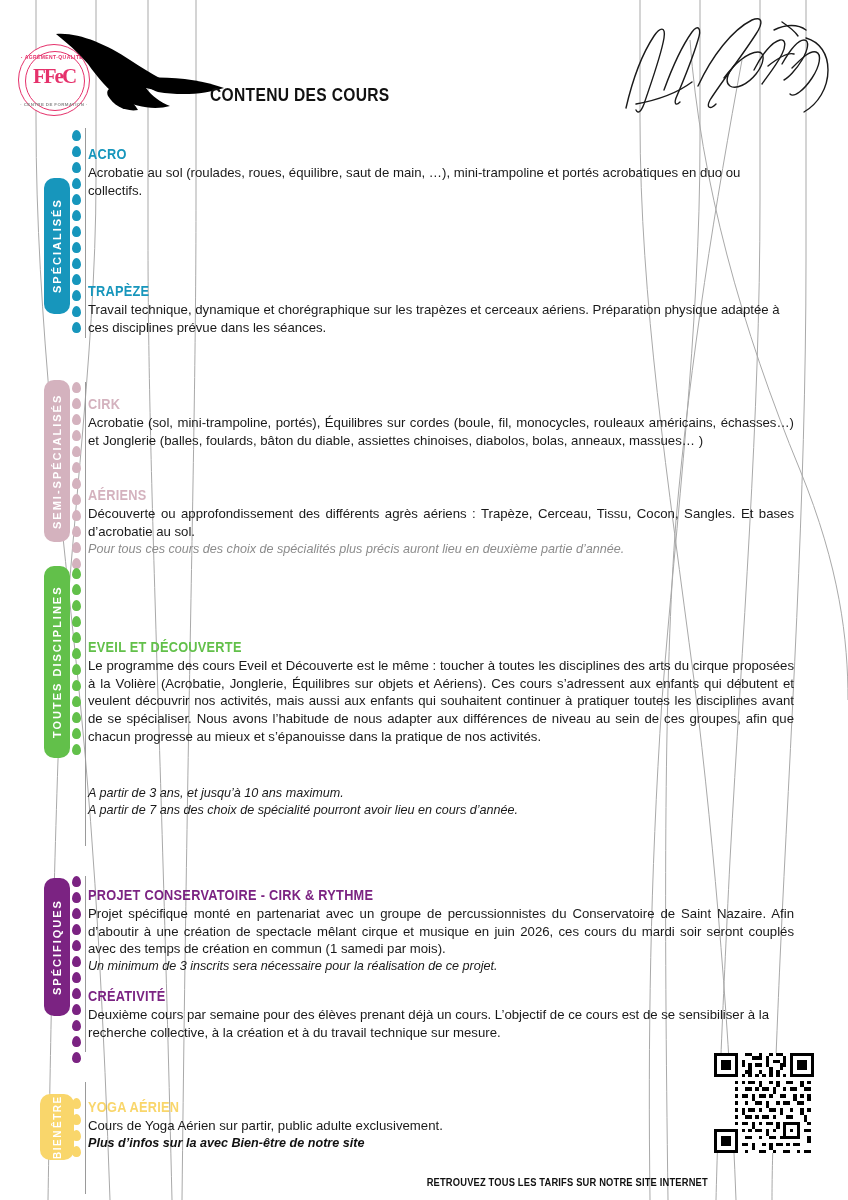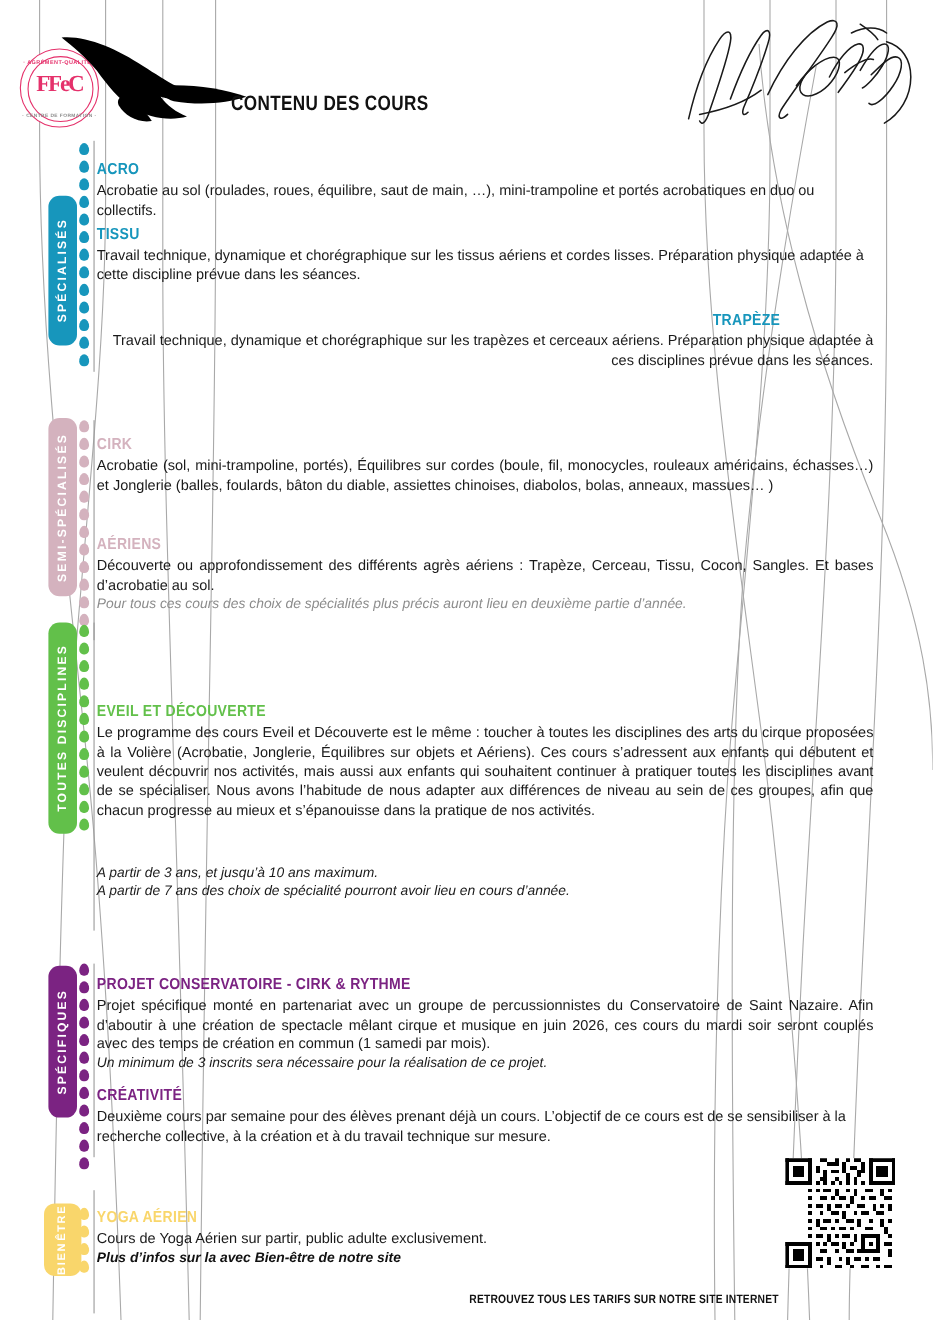--- a/index.html
+++ b/index.html
@@ -291,26 +291,22 @@
     <div class="dot" style="background:#1796BC;"></div>
       <div class="dot" style="background:#1796BC;"></div>
     <div class="dot" style="background:#1796BC;"></div>
   </div>
 
   <div class="block" style="top:146px;">
     <div class="block-title" style="color:#1796BC;">ACRO</div>
     <div class="block-body">Acrobatie au sol (roulades, roues, équilibre, saut de main, …), mini-trampoline et portés acrobatiques en duo ou collectifs.</div>
   </div>
 
-  <div class="block" style="top:205px;">
-    <div class="block-title" style="color:#1796BC;">TISSU</div>
-    <div class="block-body">Travail technique, dynamique et chorégraphique sur les tissus aériens et cordes lisses. Préparation physique adaptée à cette discipline prévue dans les séances.</div>
-  </div>
-
-  <div class="block" style="top:283px;text-align:right;">
+
+  <div class="block" style="top:283px;">
     <div class="block-title" style="color:#1796BC;">TRAPÈZE</div>
     <div class="block-body">Travail technique, dynamique et chorégraphique sur les trapèzes et cerceaux aériens. Préparation physique adaptée à ces disciplines prévue dans les séances.</div>
   </div>
 
   <div class="text-rule" style="top:382px; height:200px;"></div>
 
   <div class="cat-tab" style="top:380px; height:162px; background:#D4B2BE;">
     <span>SEMI-SPÉCIALISÉS</span>
   </div>
 

